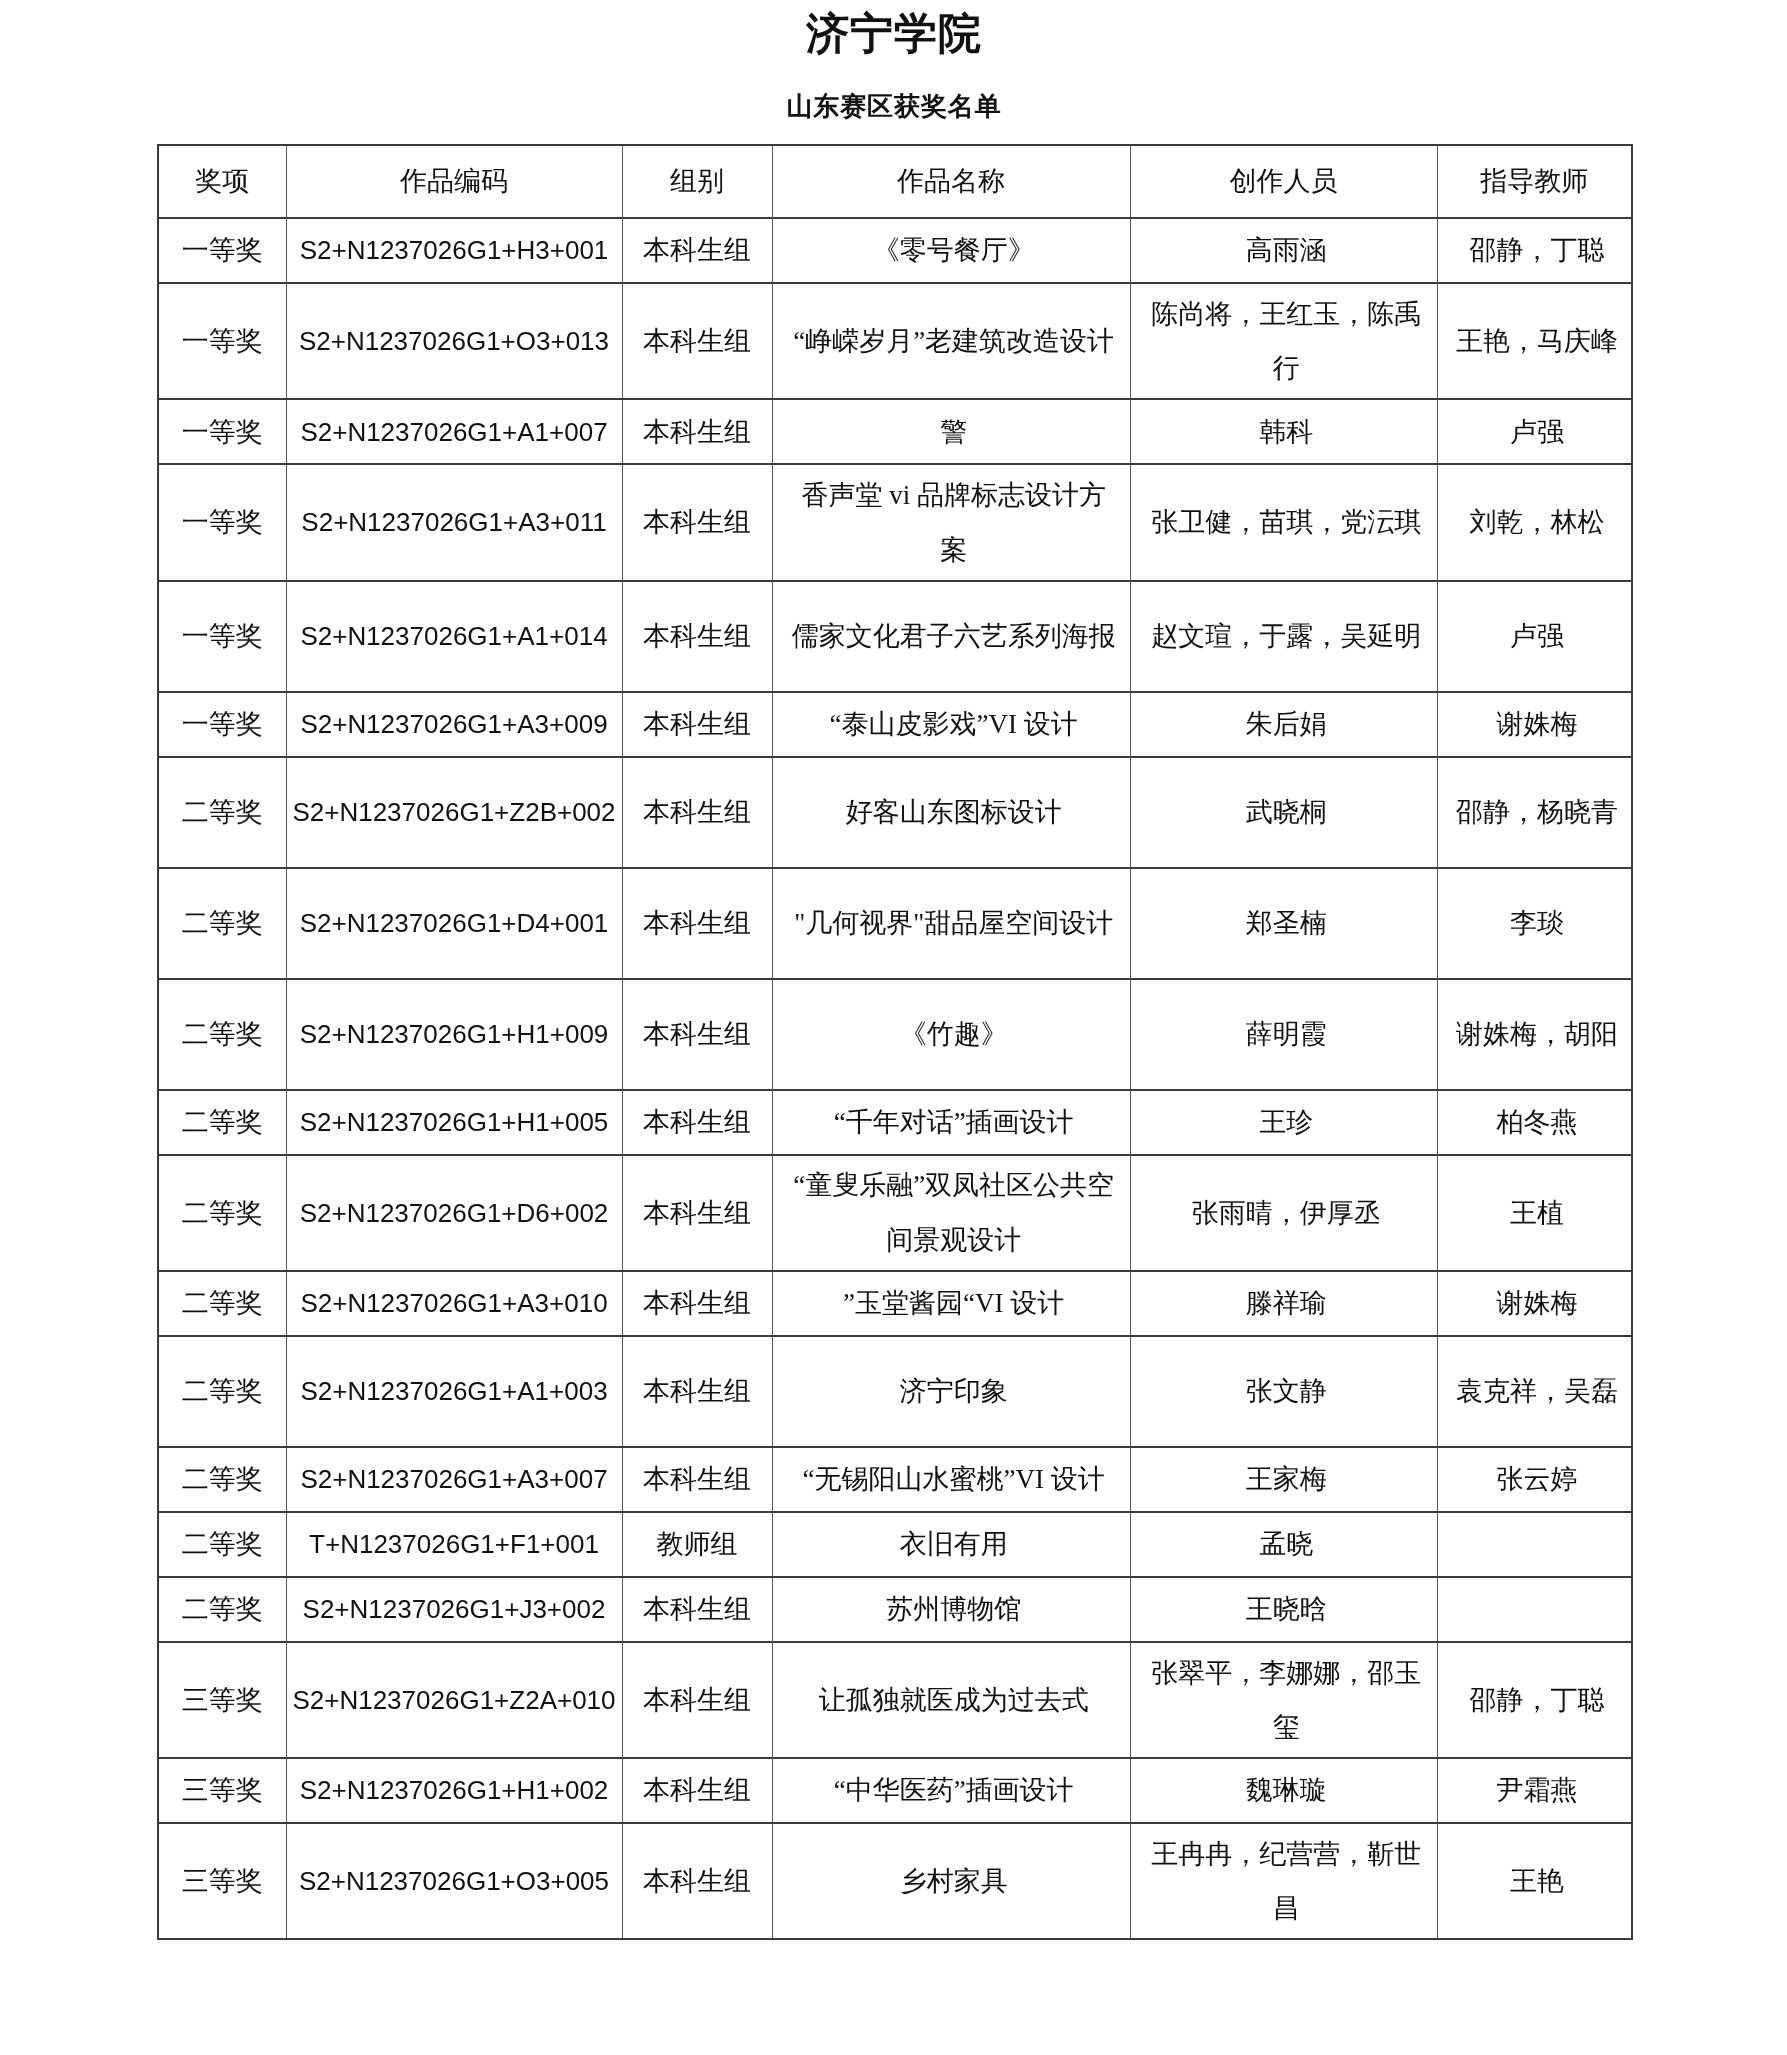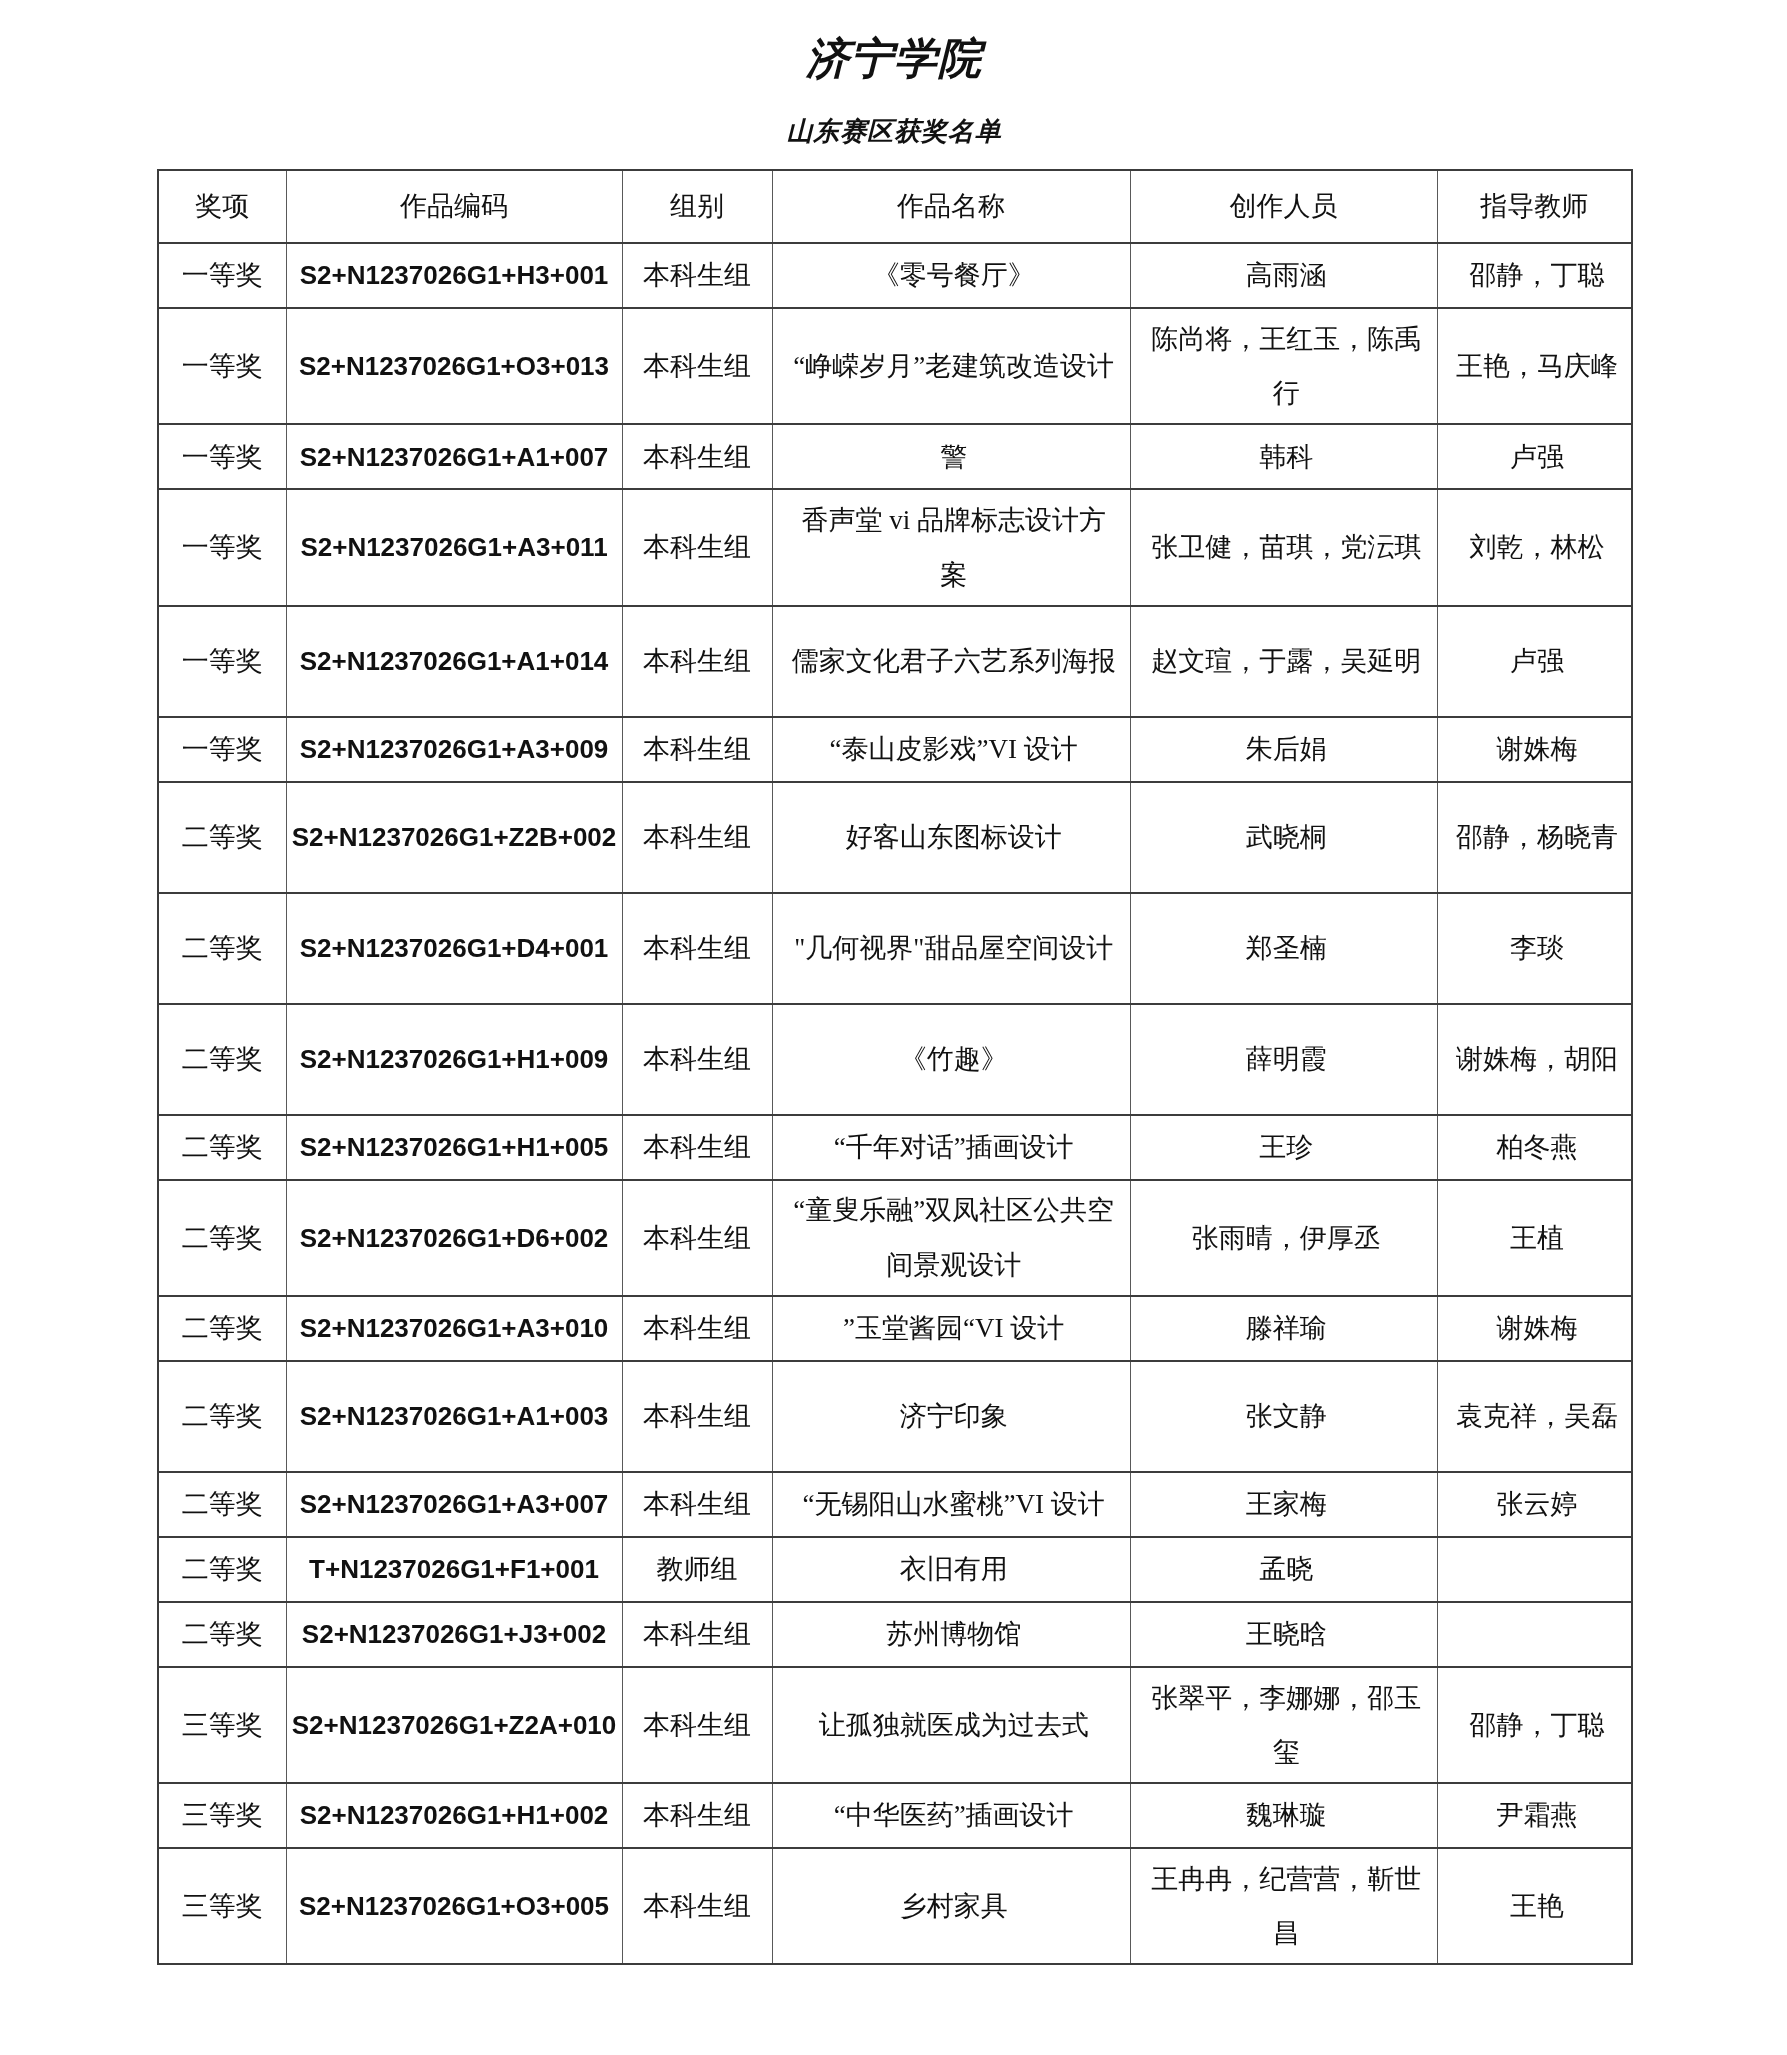--- a/index.html
+++ b/index.html
@@ -14,23 +14,22 @@
     color: #111111;
   }
   .page {
     position: relative;
     width: 1788px;
     height: 2056px;
     background: #ffffff;
     overflow: hidden;
   }
   .titles {
-    padding-top: 34px;
+    padding-top: 9px;
     text-align: center;
-    font-style: italic;
   }
   .doc-title {
     font-size: 43px;
     font-weight: bold;
     line-height: 1.18;
     margin: 0 0 31px 0;
     letter-spacing: 0.9px;
   }
   .doc-subtitle {
     font-size: 39px;
@@ -71,21 +70,21 @@
     word-break: break-word;
   }
   thead tr { height: 73px; }
   tr.row-single { height: 65px; }
   tr.row-tall { height: 111px; }
   th { text-align: center; }
   .col-award, .col-group { text-align: center; margin-left: 24px; }
   .col-code {
     text-align: center;
     font-family: "Liberation Sans", "DejaVu Sans", sans-serif;
-    font-weight: 700;
+    font-weight: 400;
     font-size: 26px;
   }
   .col-title, .col-creators, .col-teachers {
     text-align: center;
     padding-left: 16.6px;
     padding-right: 11.3px;
   }
 </style>
 </head>
 <body>

